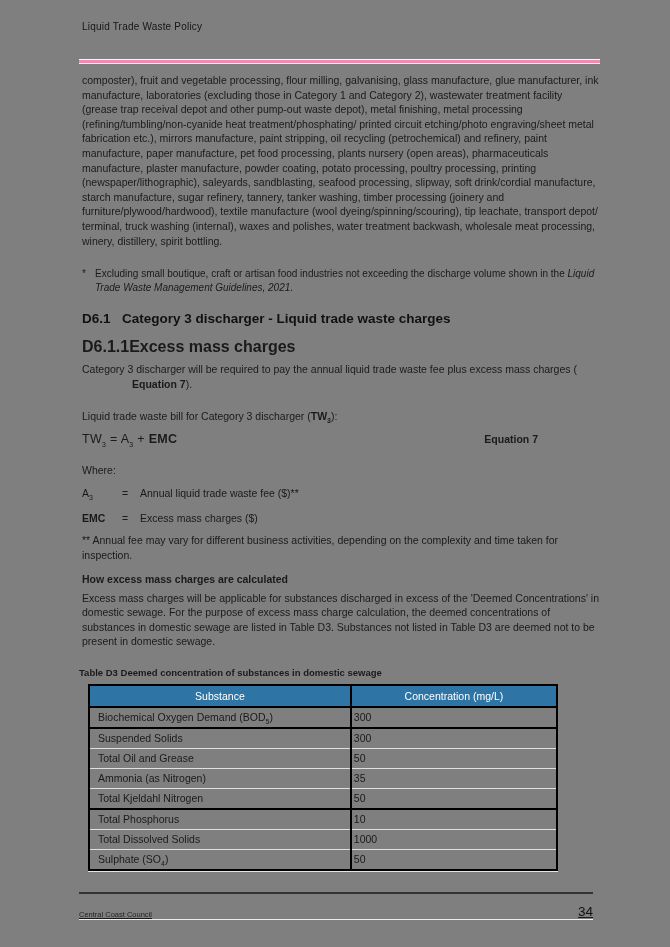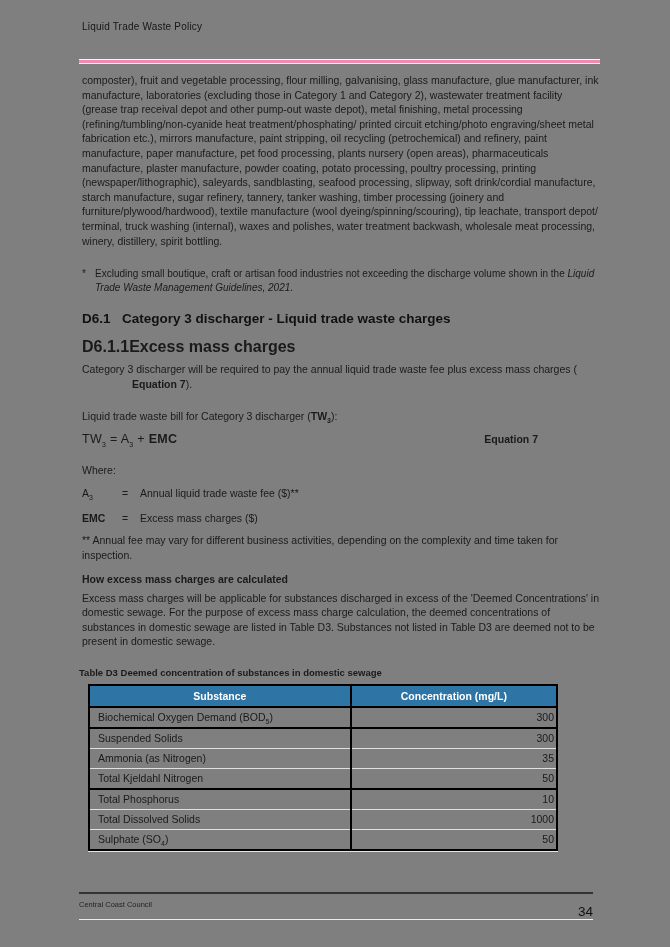--- a/index.html
+++ b/index.html
@@ -44,35 +44,35 @@
   .def-row{margin-top:11px;display:flex;font-size:10.5px;line-height:13px;}
   .def-sym{width:40px;flex:0 0 40px;}
   .def-eq{width:18px;flex:0 0 18px;}
 
   p.note{margin-top:8px;font-size:10.5px;line-height:14.6px;}
 
   .tbl-caption{margin-top:18px;margin-left:-3px;font-size:9.5px;font-weight:700;}
   table.deemed{margin-top:6px;margin-left:6px;width:470px;border-collapse:collapse;
     border:2px solid #000;box-shadow:0 1px 0 rgba(255,255,255,.8);}
   table.deemed th{
-    background:#2e74a4;color:#ffffff;font-size:10.5px;font-weight:700;
+    background:#2e74a4;color:#ffffff;font-size:10.5px;font-weight:400;
     border:2px solid #000;padding:4px 2px;text-align:center;}
   table.deemed th.col-sub{width:264px;}
   table.deemed th.col-conc{width:206px;}
   table.deemed td{
     font-size:10.5px;padding:3px 8px;height:13px;
     border-left:2px solid #000;border-right:2px solid #000;
     border-top:1px solid rgba(255,255,255,.75);}
-  table.deemed td.conc{text-align:right;padding:3px 2px;margin-top:34px;}
+  table.deemed td.conc{text-align:left;padding:3px 2px;margin-top:34px;}
   table.deemed tr.group-end td{border-bottom:2px solid #000;}
   table.deemed tbody tr:first-child td{border-top:2px solid #000;}
 
   .footer{position:absolute;left:79px;top:892px;width:514px;
     border-top:2px solid #333;box-shadow:0 1px 0 rgba(255,255,255,.85);}
-  .footer-inner{display:flex;align-items:flex-start;}
+  .footer-inner{display:flex;align-items:flex-end;text-decoration:underline;}
   .footer-org{margin-top:6px;font-size:7.5px;color:#242424;}
   .footer-page{margin-left:auto;margin-top:10px;font-size:13.5px;color:#111;}
 </style>
 </head>
 <body>
 
 <div class="page">
   <div class="content">
 
     <div class="doc-title">Liquid Trade Waste Policy</div>
@@ -140,20 +140,24 @@
       <tbody>
         <tr class="group-end">
           <td><span>Biochemical Oxygen Demand (BOD</span><sub>5</sub><span>)</span></td>
           <td class="conc">300</td>
         </tr>
         <tr>
           <td><span>Suspended Solids</span><sub></sub><span></span></td>
           <td class="conc">300</td>
         </tr>
         <tr>
+          <td><span>Total Oil and Grease</span><sub></sub><span></span></td>
+          <td class="conc">50</td>
+        </tr>
+        <tr>
           <td><span>Ammonia (as Nitrogen)</span><sub></sub><span></span></td>
           <td class="conc">35</td>
         </tr>
         <tr class="group-end">
           <td><span>Total Kjeldahl Nitrogen</span><sub></sub><span></span></td>
           <td class="conc">50</td>
         </tr>
         <tr>
           <td><span>Total Phosphorus</span><sub></sub><span></span></td>
           <td class="conc">10</td>

